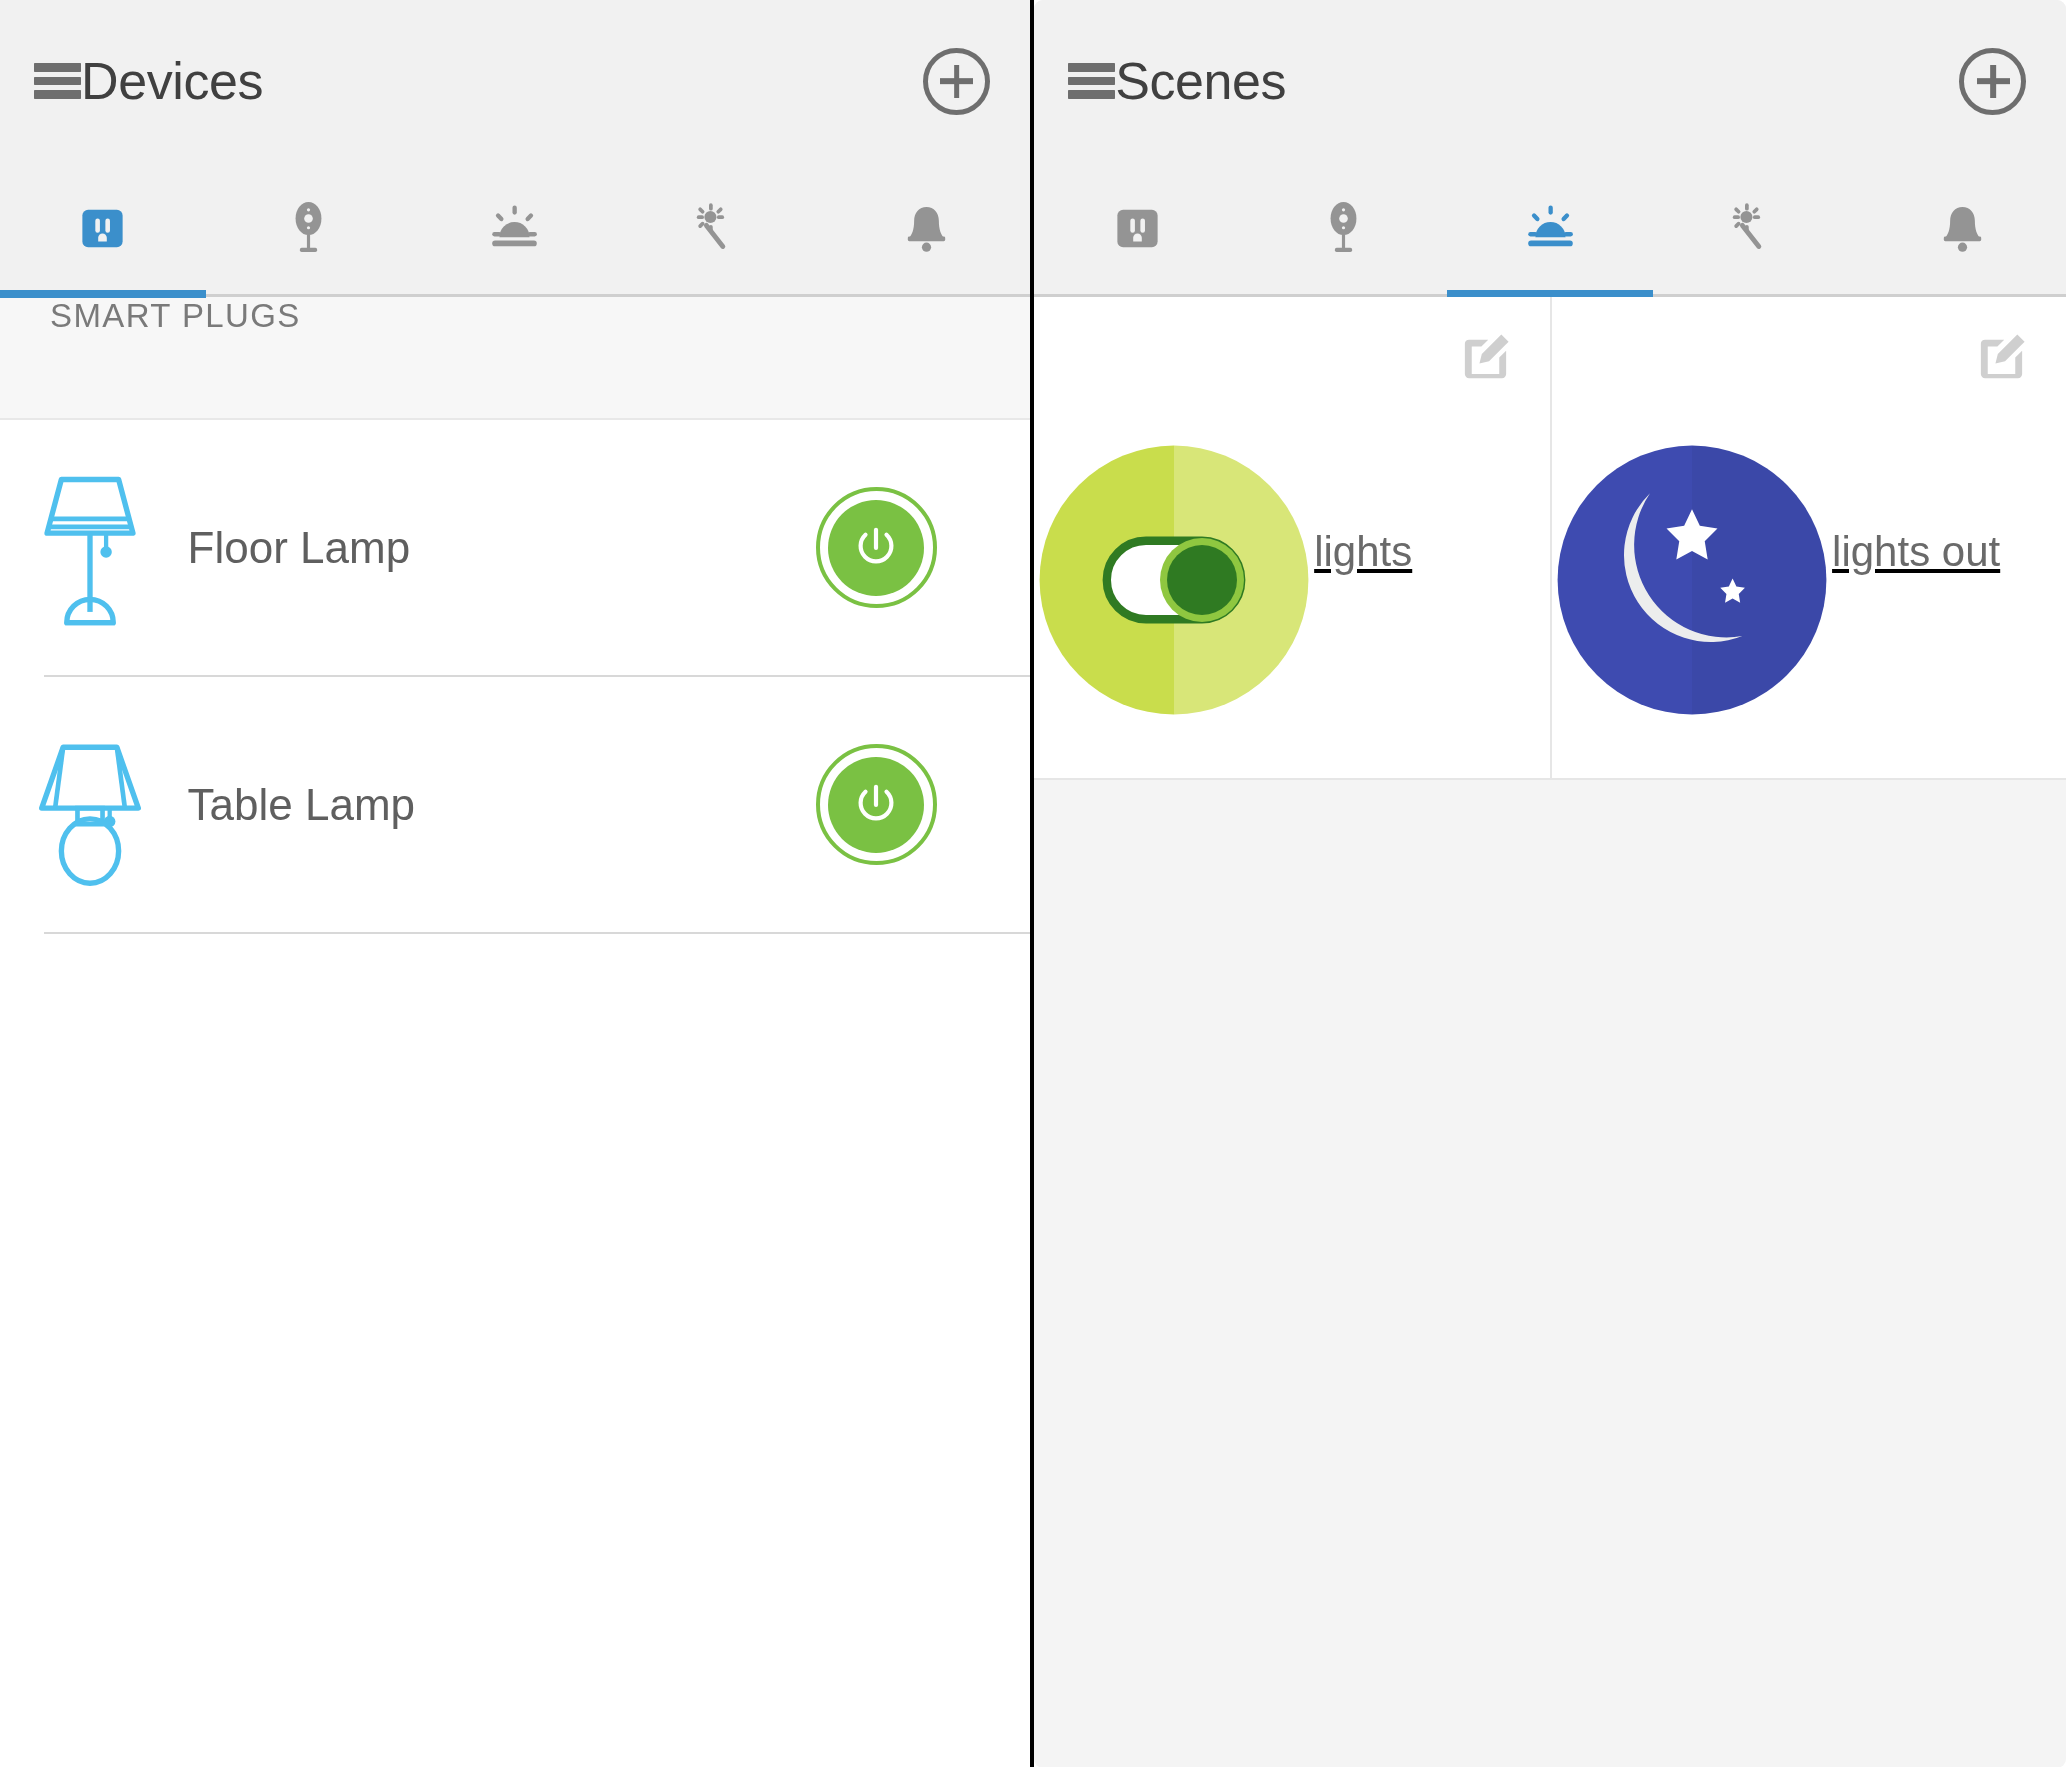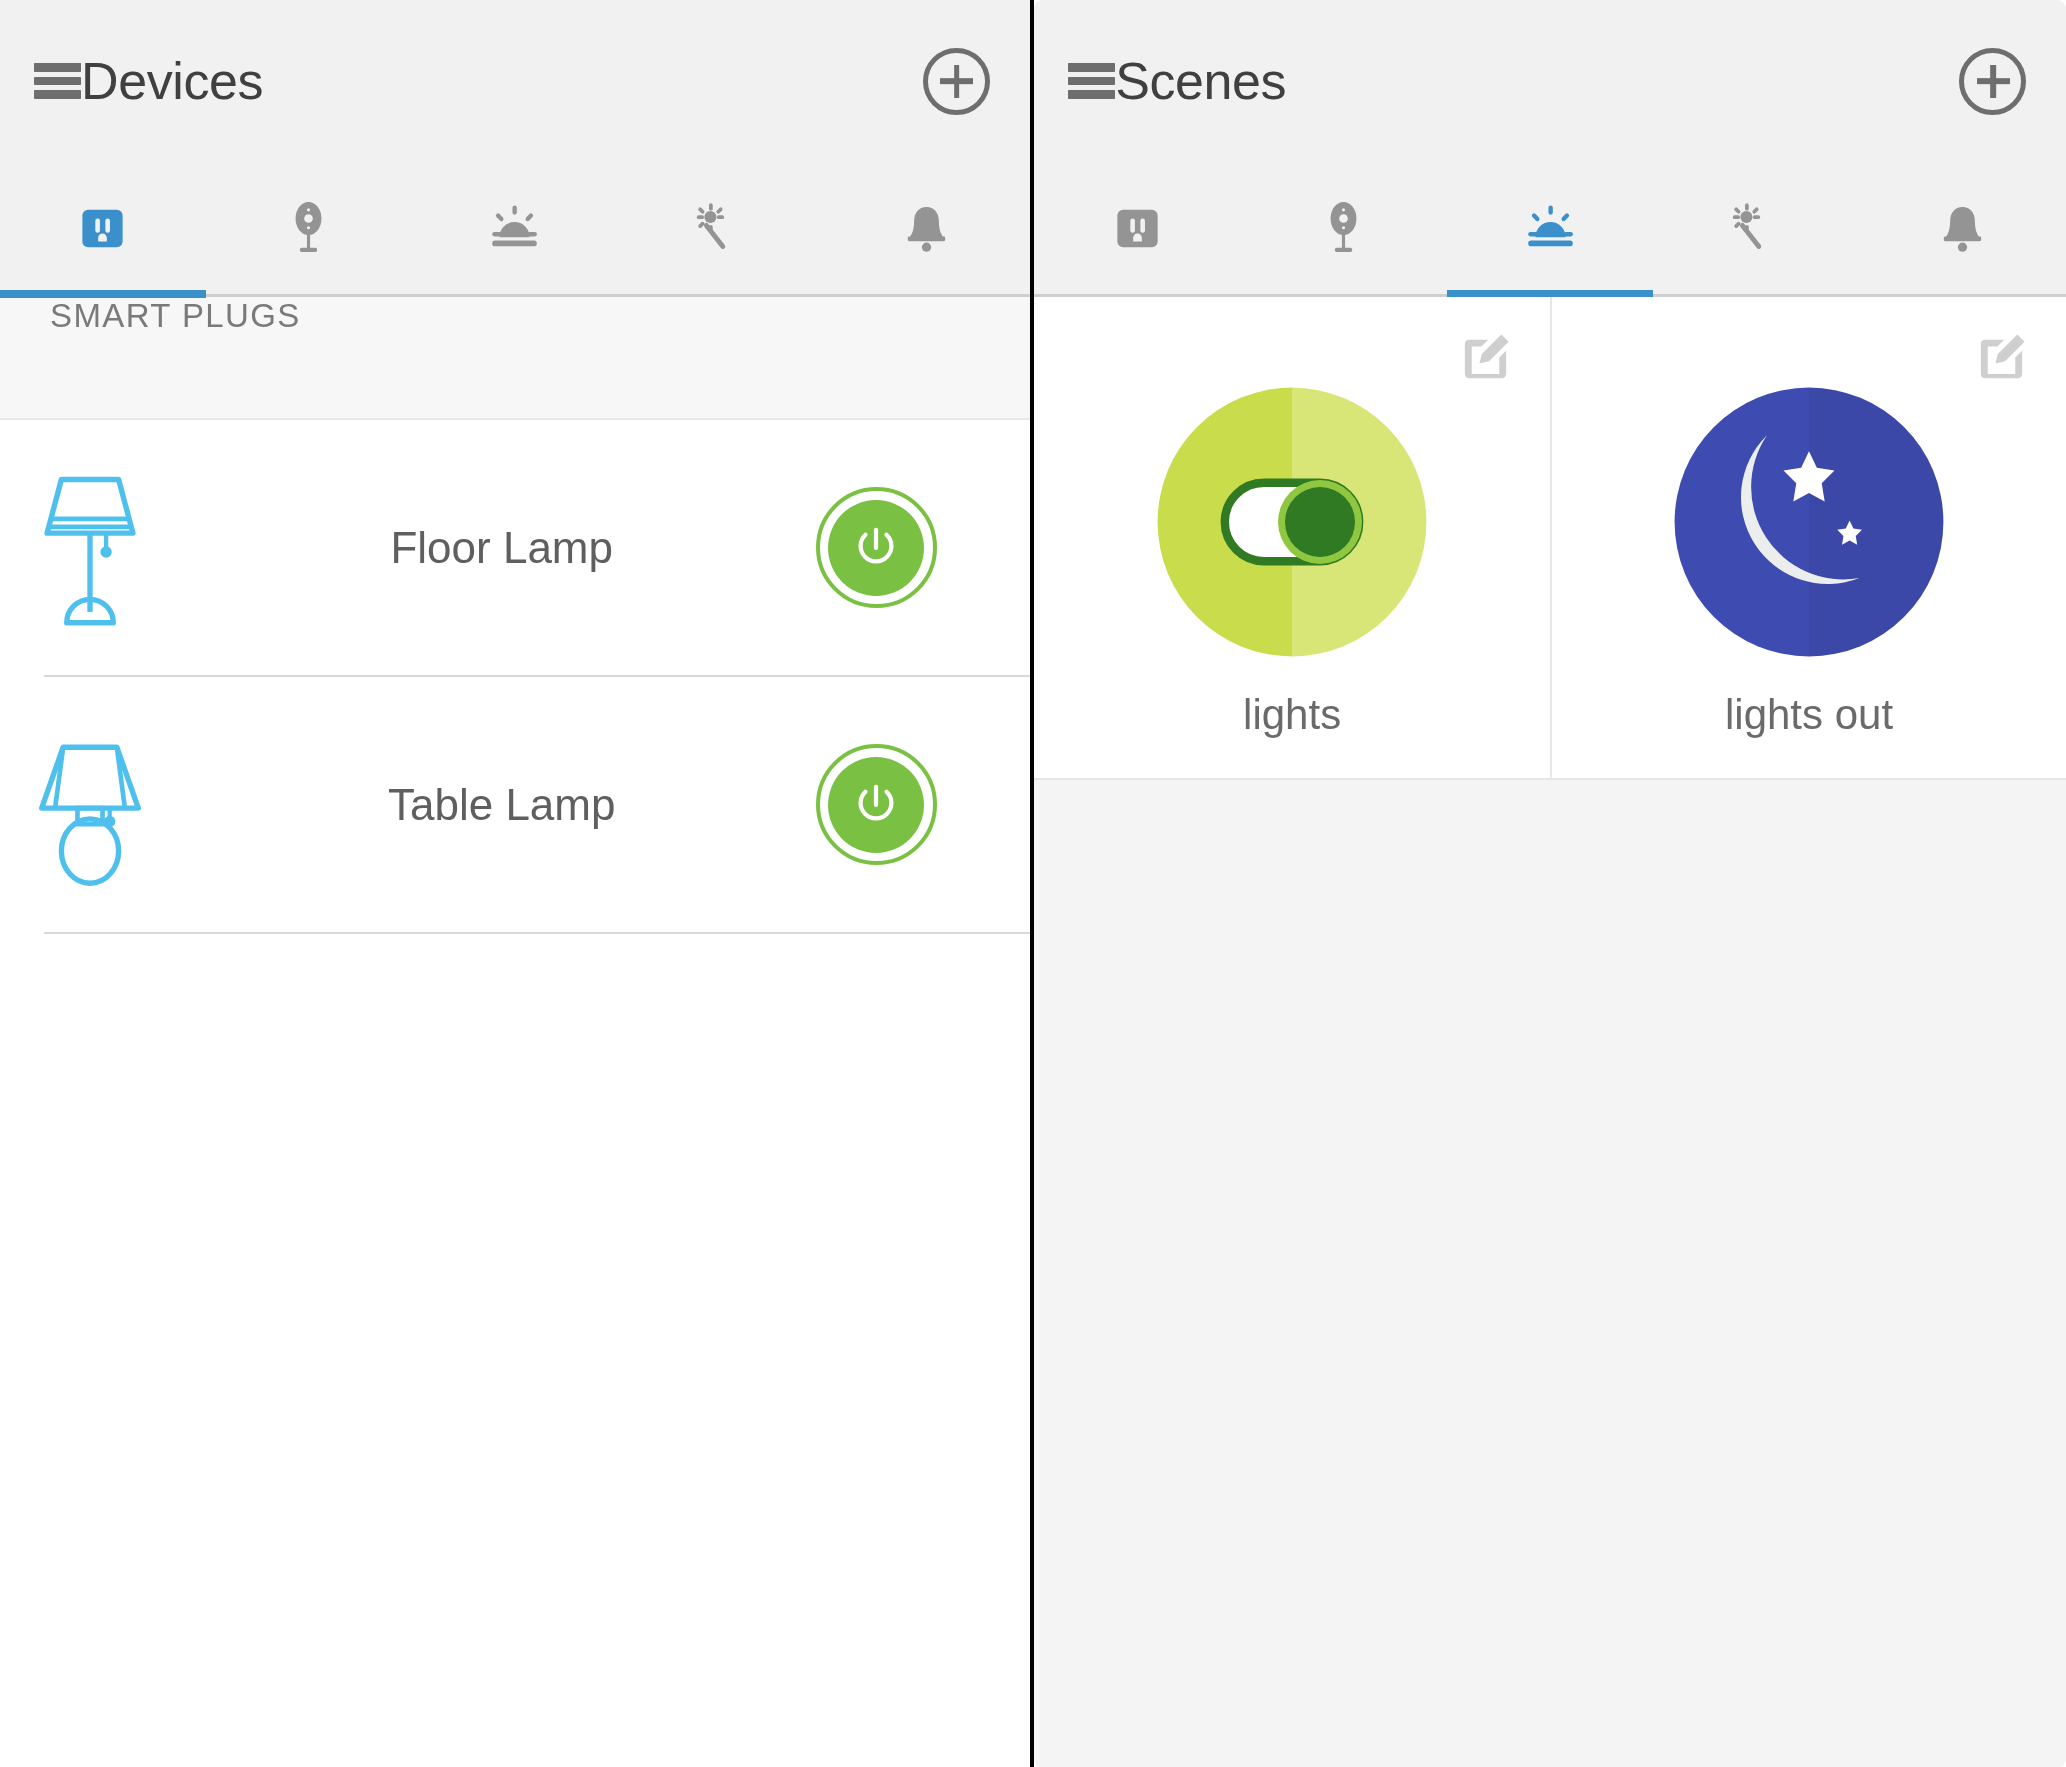--- a/index.html
+++ b/index.html
@@ -89,21 +89,20 @@
     letter-spacing: 1.4px;
     color: #7a7a7a;
   }
   .device-list { background: #ffffff; }
   .device-row {
     height: 255px;
     display: flex; align-items: center;
     background: #ffffff;
     position: relative;
     cursor: pointer;
-    text-align: center;
   }
   .device-divider {
     height: 2.2px; background: #d8d8d8;
     margin-left: 44px; margin-right: 0;
   }
   .device-icon {
     width: 179px; flex: 0 0 179px;
     display: flex; align-items: center; justify-content: center;
   }
   .device-name {
@@ -132,23 +131,24 @@
   .scene-grid {
     display: flex;
     background: #ffffff;
     border-bottom: 2.9px solid #e6e6e6;
   }
   .scene-tile {
     width: 516px;
     height: 481px;
     position: relative;
     background: #ffffff;
-    display: flex; flex-direction: column;
+    display: flex; flex-direction: row;
     align-items: center;
     cursor: pointer;
+    text-decoration: underline;
   }
   .scene-tile + .scene-tile { border-left: 2.9px solid #e6e6e6; }
   .scene-edit {
     position: absolute; top: 33px; right: 37px;
     width: 55px; height: 55px;
     cursor: pointer;
   }
   .scene-art {
     margin-top: 85px;
     width: 280px; height: 280px;

